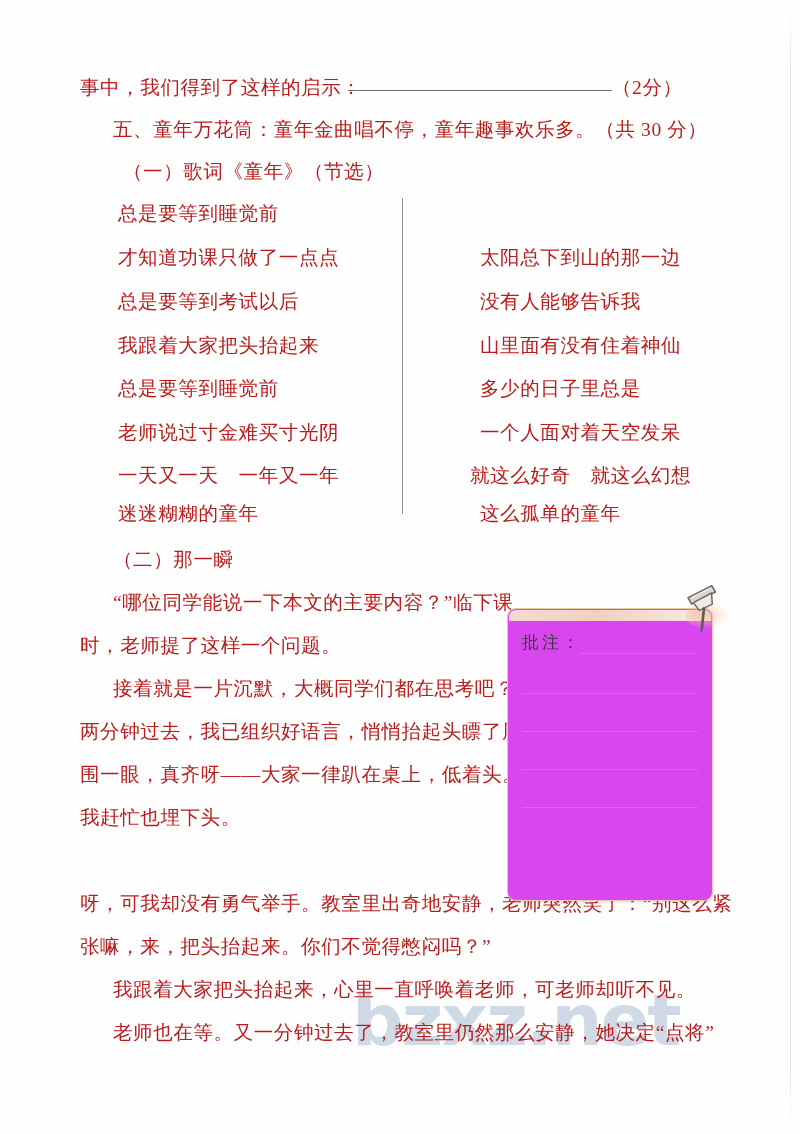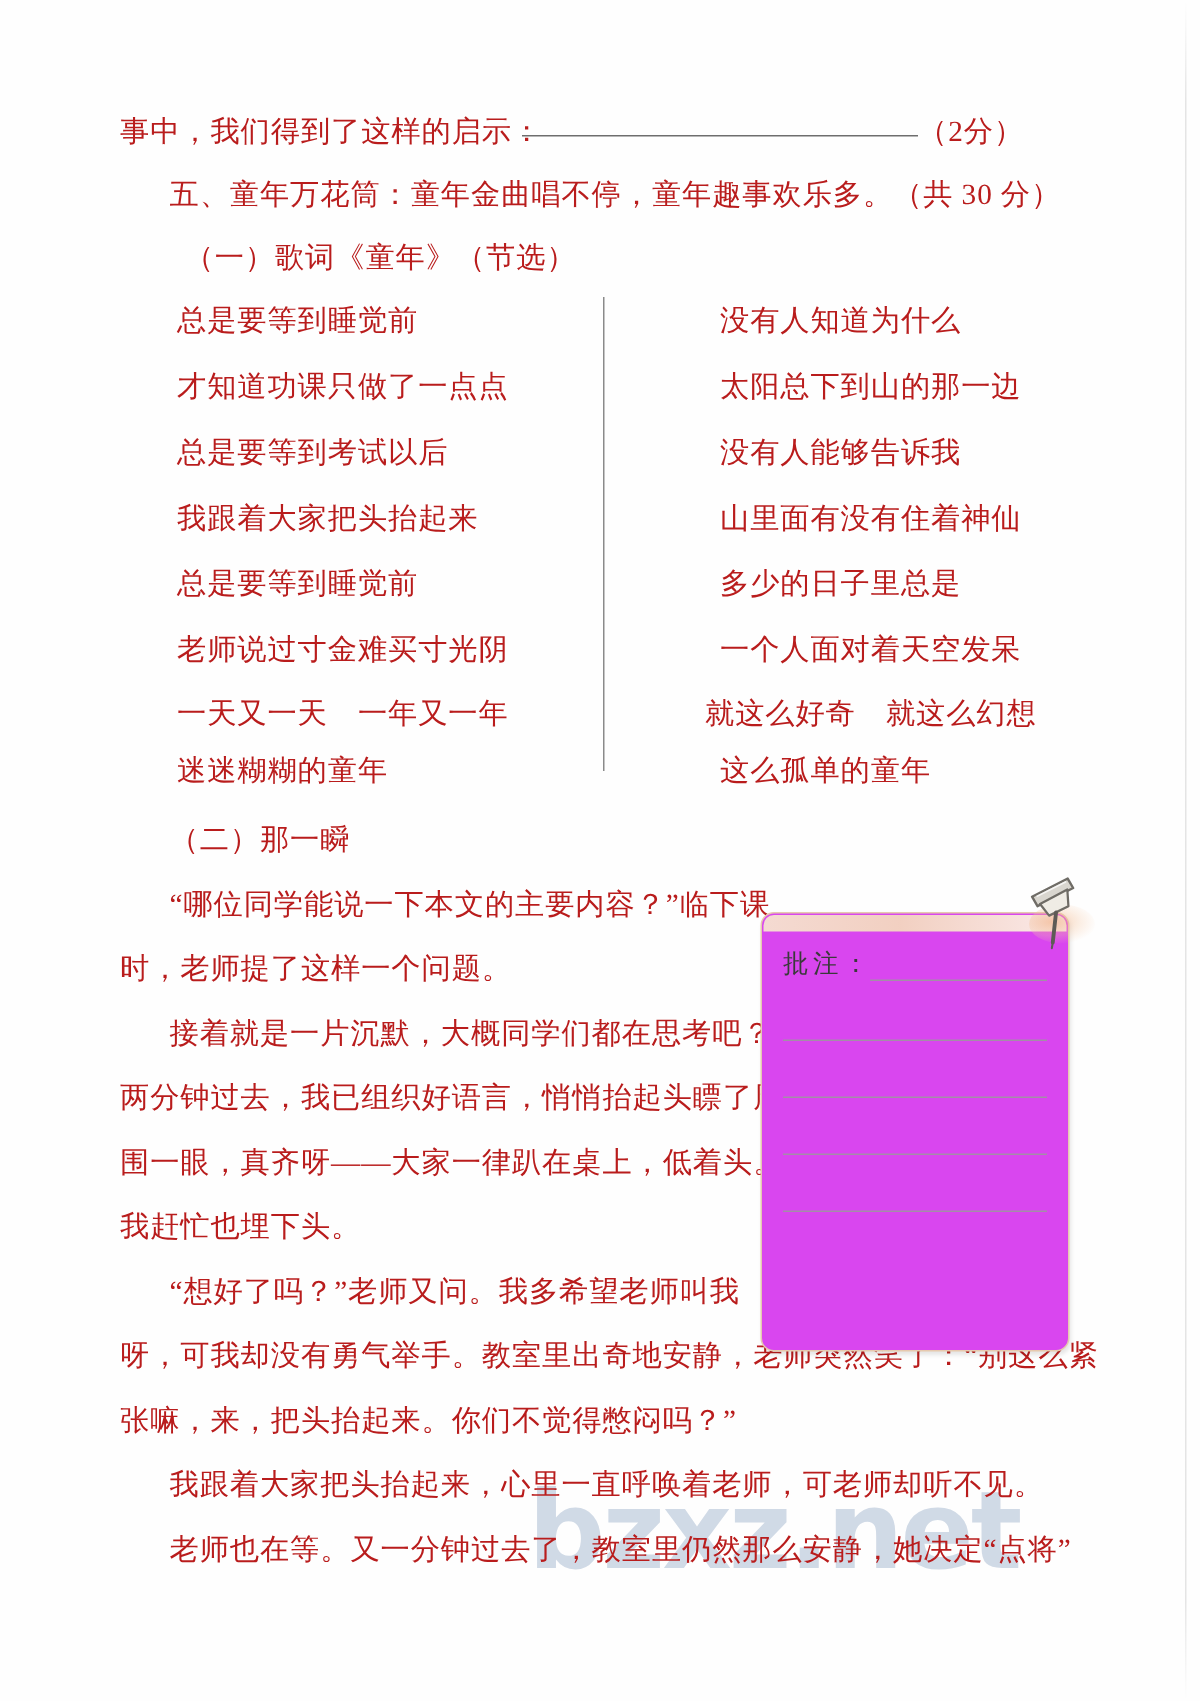--- a/index.html
+++ b/index.html
@@ -174,40 +174,38 @@
 
     <div class="ln" style="left:118px; top:200px;">总是要等到睡觉前</div>
     <div class="ln" style="left:118px; top:244px;">才知道功课只做了一点点</div>
     <div class="ln" style="left:118px; top:288px;">总是要等到考试以后</div>
     <div class="ln" style="left:118px; top:332px;">我跟着大家把头抬起来</div>
     <div class="ln" style="left:118px; top:375px;">总是要等到睡觉前</div>
     <div class="ln" style="left:118px; top:419px;">老师说过寸金难买寸光阴</div>
     <div class="ln" style="left:118px; top:462px;">一天又一天　一年又一年</div>
     <div class="ln" style="left:118px; top:500px;font-family:Liberation Mono, monospace;">迷迷糊糊的童年</div>
 
-    <div class="ln" style="left:480px; top:200px;">没有人知道为什么</div>
     <div class="ln" style="left:480px; top:244px;">太阳总下到山的那一边</div>
     <div class="ln" style="left:480px; top:288px;">没有人能够告诉我</div>
     <div class="ln" style="left:480px; top:332px;">山里面有没有住着神仙</div>
     <div class="ln" style="left:480px; top:375px;">多少的日子里总是</div>
     <div class="ln" style="left:480px; top:419px;font-family:Liberation Serif, serif;">一个人面对着天空发呆</div>
     <div class="ln" style="left:470px; top:462px;">就这么好奇　就这么幻想</div>
     <div class="ln" style="left:480px; top:500px;">这么孤单的童年</div>
 
     <div class="ln" style="left:113px; top:546px;">（二）那一瞬</div>
 
     <div class="ln" style="left:113px; top:589px;text-align:right;">“哪位同学能说一下本文的主要内容？”临下课</div>
     <div class="ln" style="left:80px; top:632px;">时，老师提了这样一个问题。</div>
 
     <div class="ln" style="left:113px; top:675px;">接着就是一片沉默，大概同学们都在思考吧？</div>
     <div class="ln" style="left:80px; top:718px;">两分钟过去，我已组织好语言，悄悄抬起头瞟了周</div>
     <div class="ln" style="left:80px; top:761px;">围一眼，真齐呀——大家一律趴在桌上，低着头。</div>
     <div class="ln" style="left:80px; top:804px;">我赶忙也埋下头。</div>
 
-    <div class="ln" style="left:113px; top:847px;">“想好了吗？”老师又问。我多希望老师叫我</div>
     <div class="ln" style="left:80px; top:890px;">呀，可我却没有勇气举手。教室里出奇地安静，老师突然笑了：“别这么紧</div>
     <div class="ln" style="left:80px; top:933px;">张嘛，来，把头抬起来。你们不觉得憋闷吗？”</div>
 
     <div class="ln" style="left:113px; top:976px;">我跟着大家把头抬起来，心里一直呼唤着老师，可老师却听不见。</div>
 
     <div class="ln" style="left:113px; top:1019px;">老师也在等。又一分钟过去了，教室里仍然那么安静，她决定“点将”</div>
 
   </div>
 </div>
 

